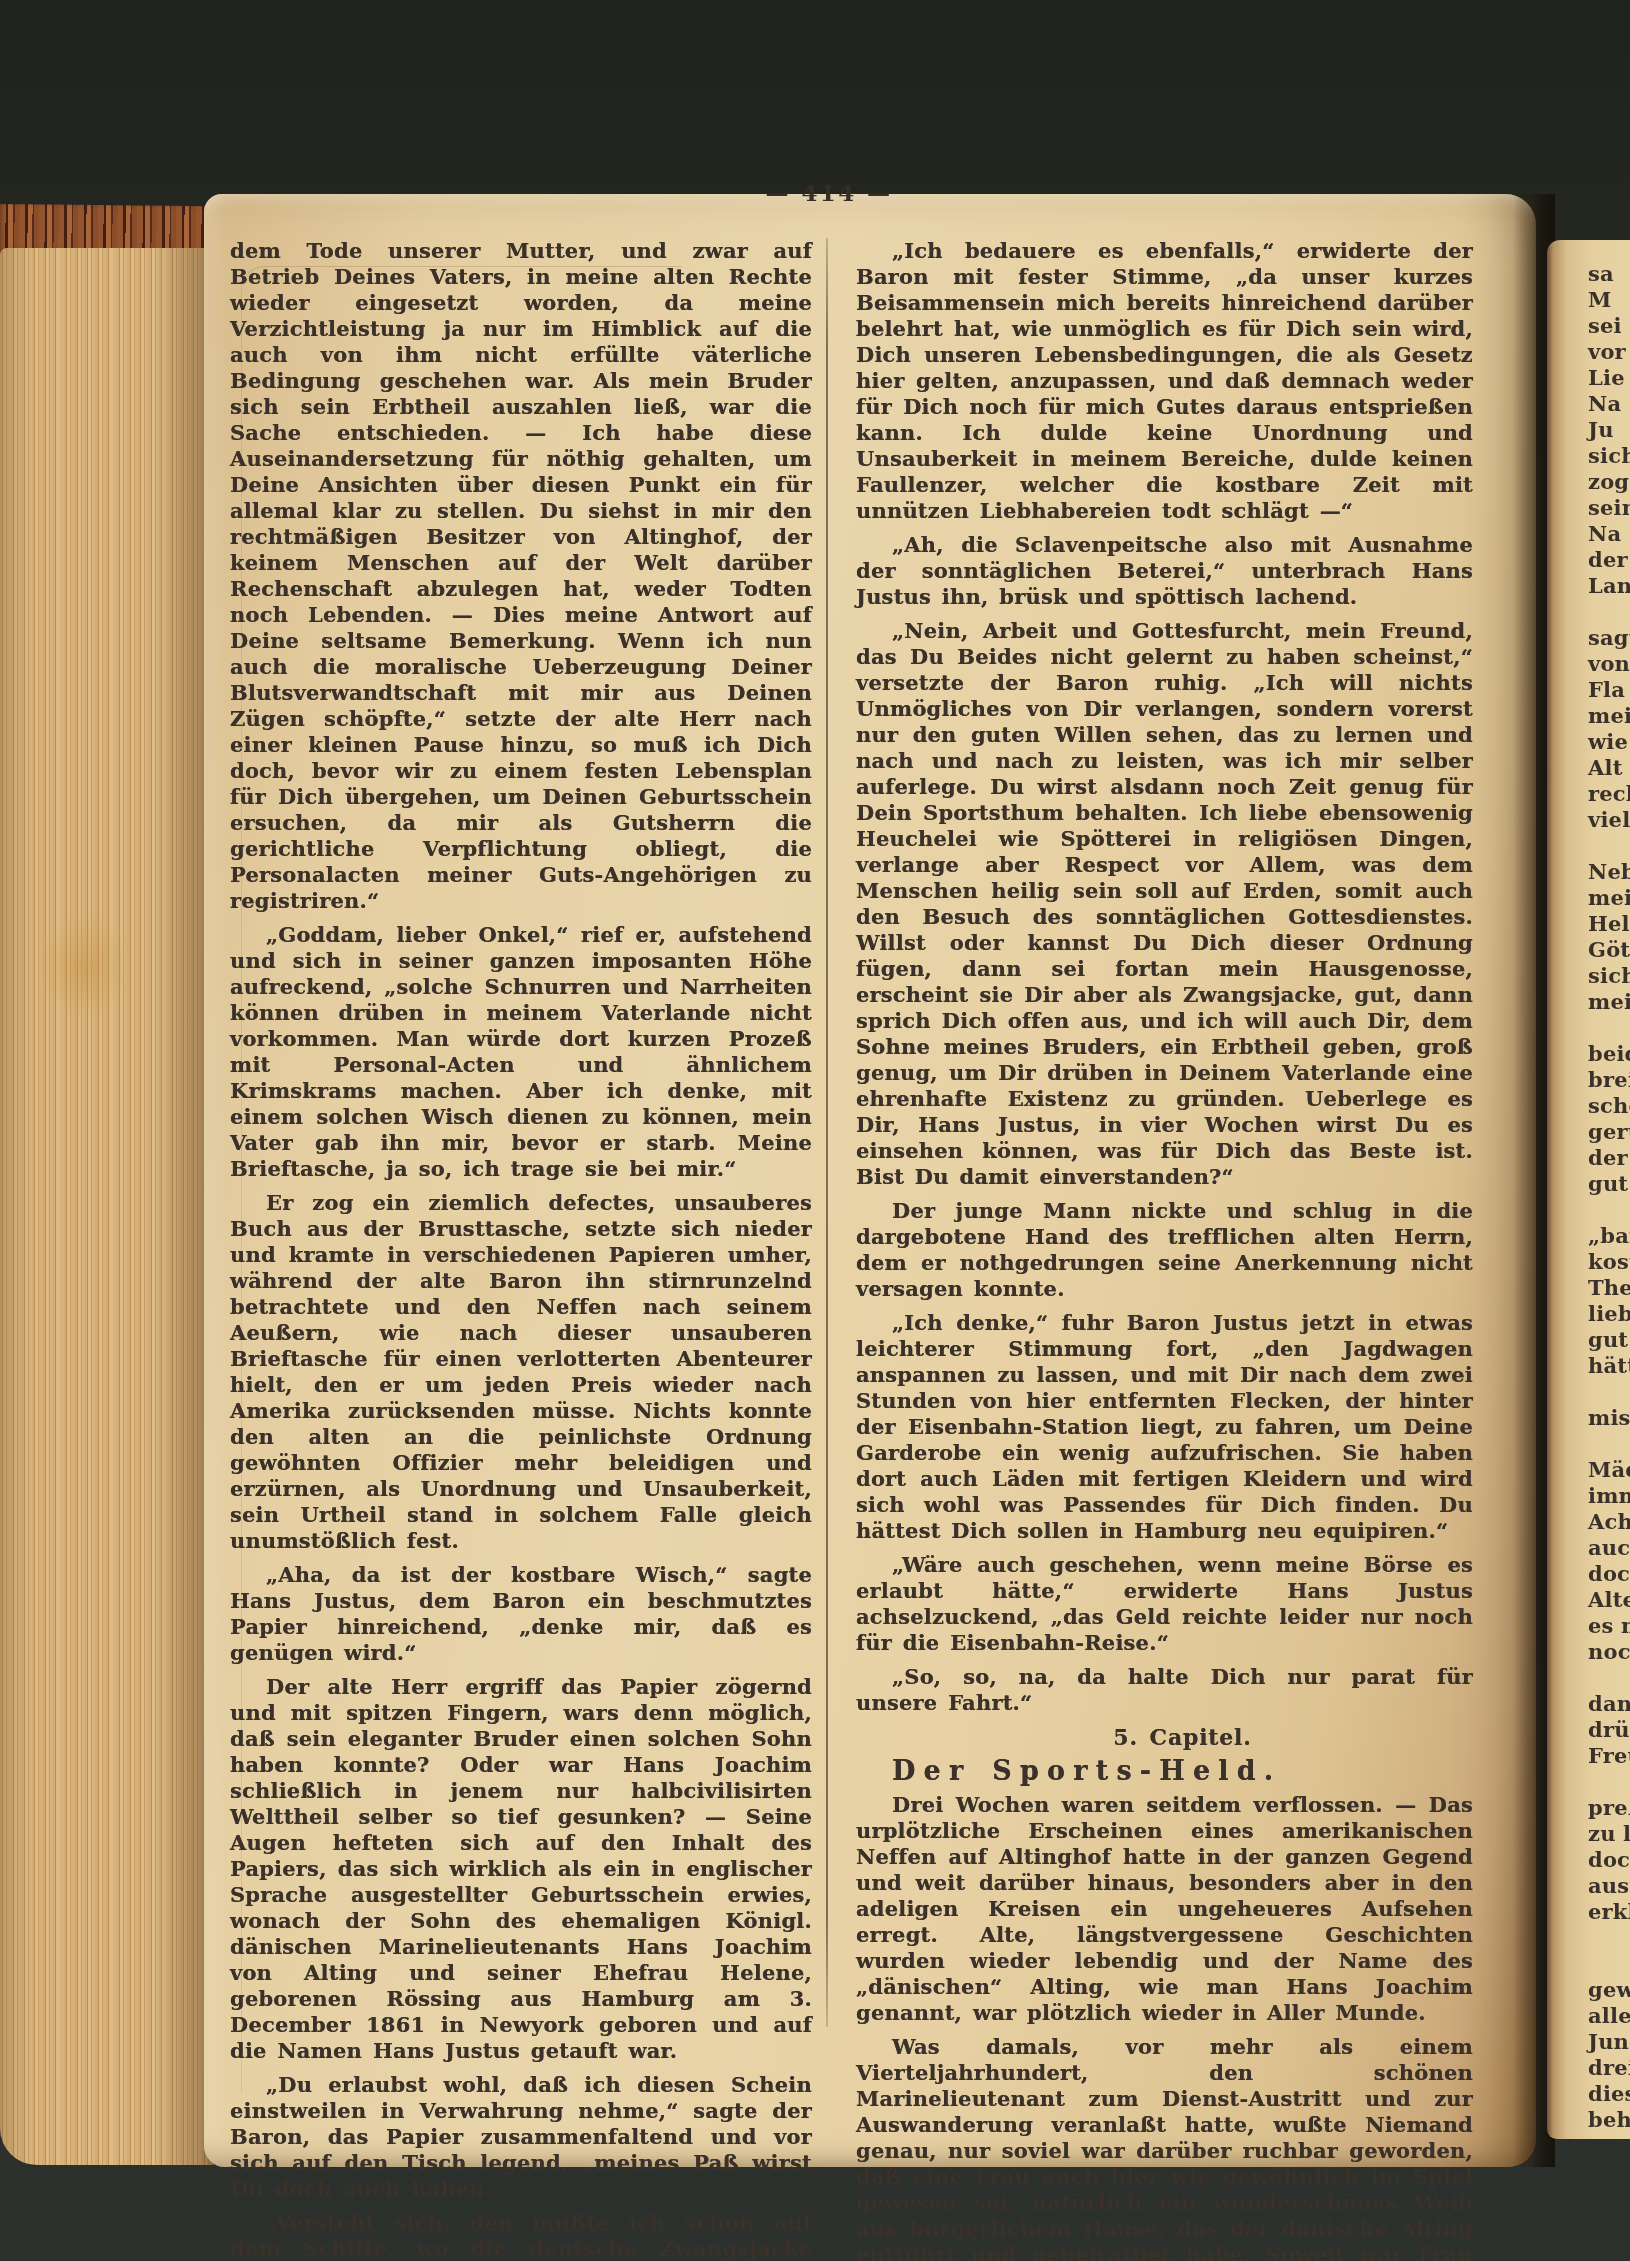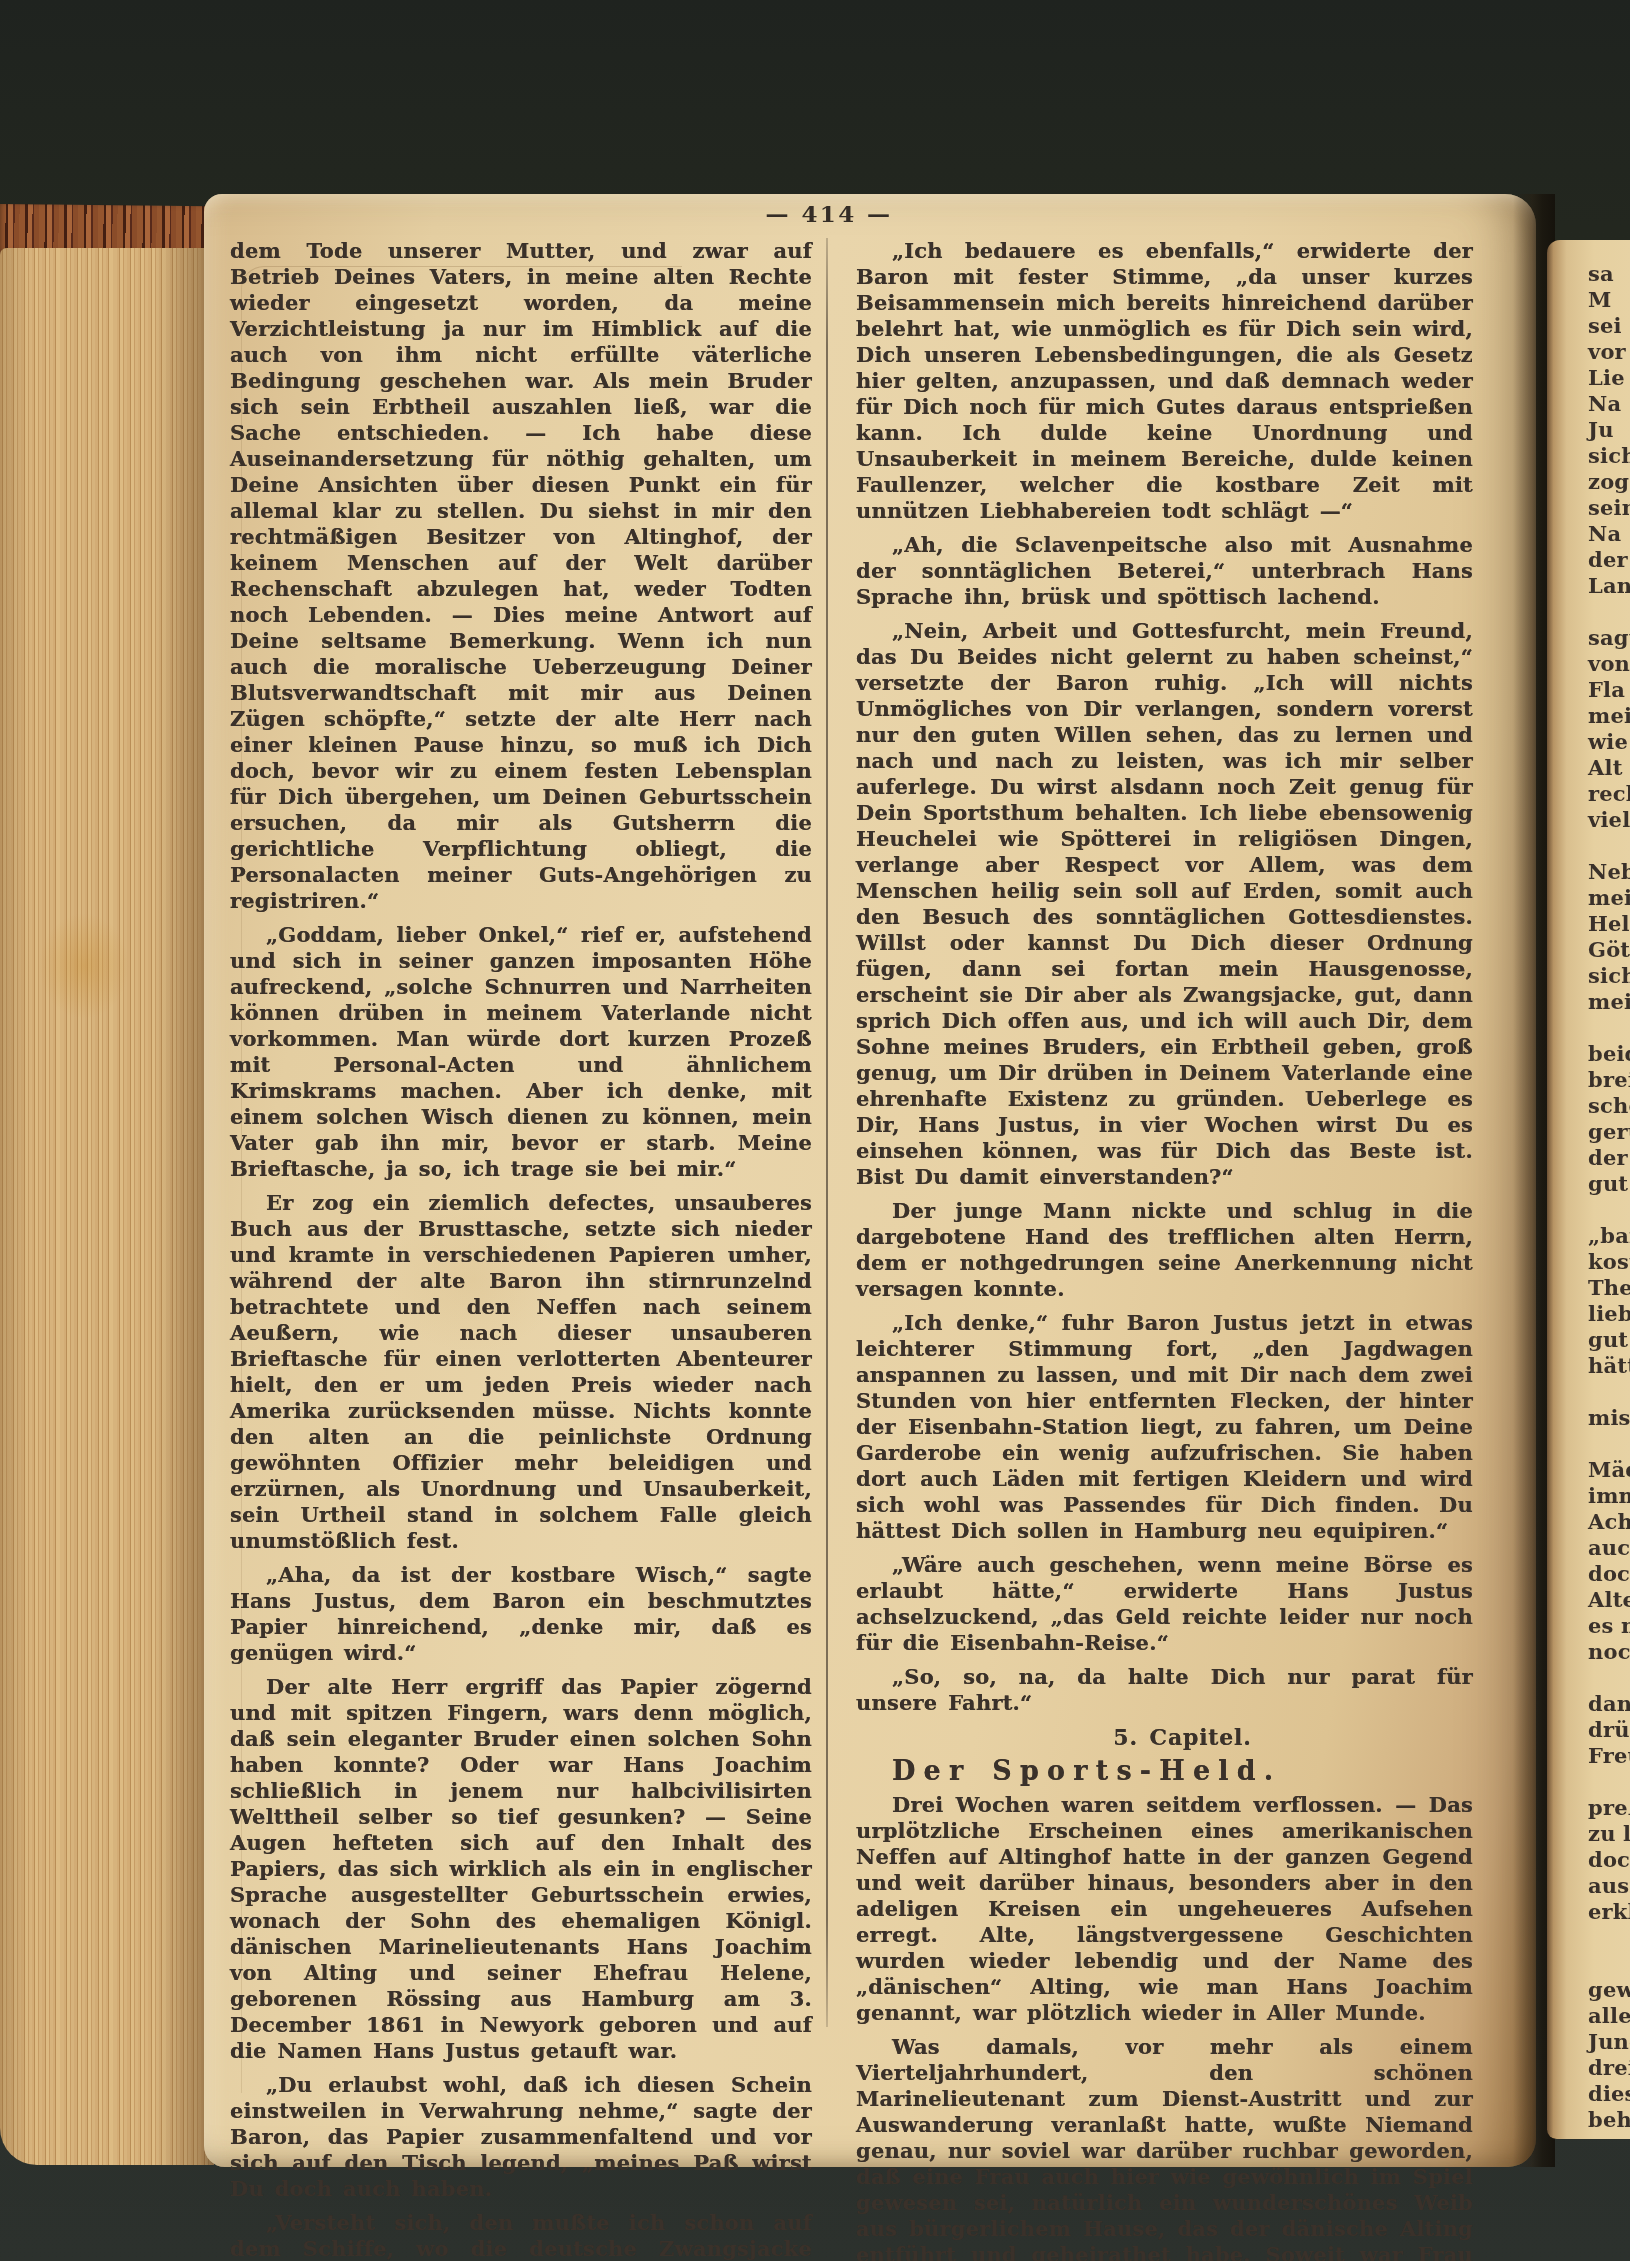--- a/index.html
+++ b/index.html
@@ -55,21 +55,21 @@
     background:linear-gradient(90deg,#6d5134 0,#b79464 6.5px,#d9bf8e 19.6px,#e6d0a0 47px,#e7d2a4 100%);
   }
   .sliver-text{
     position:absolute;left:1588px;top:261px;width:122px;
     color:#3a312a;font-weight:bold;font-size:21px;line-height:26px;
     letter-spacing:0.2px;white-space:nowrap;
   }
   .frag-line{height:26px;overflow:visible;}
   
   .page-number{
-    position:absolute;left:204px;top:200px;width:1250px;text-align:center;
+    position:absolute;left:204px;top:179px;width:1250px;text-align:center;
     color:#352d26;font-weight:bold;font-size:23px;letter-spacing:2.4px;
   }
   .col{
     position:absolute;top:230px;color:#3a312a;font-weight:bold;
     font-size:21px;line-height:26px;text-align:justify;
     word-spacing:3.3px;letter-spacing:0.2px;
     text-shadow:0 0 0.5px rgba(56,46,36,.75);
   }
   .col p{margin:8px;text-indent:36px;}
   .col p.noindent{text-indent:0;}
@@ -104,21 +104,21 @@
     <p>„Du erlaubst wohl, daß ich diesen Schein einstweilen in Verwahrung nehme,“ sagte der Baron, das Papier zusammenfaltend und vor sich auf den Tisch legend, „meines Paß wirst Du doch auch haben.</p>
     <p>„Versteht sich, den mußte ich schon auf dem Schiffe, wo die deutsche Zwangsjacke angelegt wurde, vorzeigen. Da ist der Steckbrief.“</p>
     <p>Der Paß, welcher ebenfalls beschmutzt war, bezeichnete den Besitzer nur als Mr. Hans Justus Alting aus Jefferson, Missouri, und da die Personal-Beschreibung in allen Theilen stimmte, so war jeder Zweifel beseitigt, daß der junge Mann ein legitimer Neffe des Barons war.</p>
   </div>
 
 <div class="divider"></div>
 
 <div class="col col-right">
   <div>
       <p>„Ich bedauere es ebenfalls,“ erwiderte der Baron mit fester Stimme, „da unser kurzes Beisammensein mich bereits hinreichend darüber belehrt hat, wie unmöglich es für Dich sein wird, Dich unseren Lebensbedingungen, die als Gesetz hier gelten, anzupassen, und daß demnach weder für Dich noch für mich Gutes daraus entsprießen kann. Ich dulde keine Unordnung und Unsauberkeit in meinem Bereiche, dulde keinen Faullenzer, welcher die kostbare Zeit mit unnützen Liebhabereien todt schlägt —“</p>
-      <p>„Ah, die Sclavenpeitsche also mit Ausnahme der sonntäglichen Beterei,“ unterbrach Hans Sprache ihn, brüsk und spöttisch lachend.</p>
+      <p>„Ah, die Sclavenpeitsche also mit Ausnahme der sonntäglichen Beterei,“ unterbrach Hans Justus ihn, brüsk und spöttisch lachend.</p>
       <p>„Nein, Arbeit und Gottesfurcht, mein Freund, das Du Beides nicht gelernt zu haben scheinst,“ versetzte der Baron ruhig. „Ich will nichts Unmögliches von Dir verlangen, sondern vorerst nur den guten Willen sehen, das zu lernen und nach und nach zu leisten, was ich mir selber auferlege. Du wirst alsdann noch Zeit genug für Dein Sportsthum behalten. Ich liebe ebensowenig Heuchelei wie Spötterei in religiösen Dingen, verlange aber Respect vor Allem, was dem Menschen heilig sein soll auf Erden, somit auch den Besuch des sonntäglichen Gottesdienstes. Willst oder kannst Du Dich dieser Ordnung fügen, dann sei fortan mein Hausgenosse, erscheint sie Dir aber als Zwangsjacke, gut, dann sprich Dich offen aus, und ich will auch Dir, dem Sohne meines Bruders, ein Erbtheil geben, groß genug, um Dir drüben in Deinem Vaterlande eine ehrenhafte Existenz zu gründen. Ueberlege es Dir, Hans Justus, in vier Wochen wirst Du es einsehen können, was für Dich das Beste ist. Bist Du damit einverstanden?“</p>
       <p>Der junge Mann nickte und schlug in die dargebotene Hand des trefflichen alten Herrn, dem er nothgedrungen seine Anerkennung nicht versagen konnte.</p>
       <p>„Ich denke,“ fuhr Baron Justus jetzt in etwas leichterer Stimmung fort, „den Jagdwagen anspannen zu lassen, und mit Dir nach dem zwei Stunden von hier entfernten Flecken, der hinter der Eisenbahn-Station liegt, zu fahren, um Deine Garderobe ein wenig aufzufrischen. Sie haben dort auch Läden mit fertigen Kleidern und wird sich wohl was Passendes für Dich finden. Du hättest Dich sollen in Hamburg neu equipiren.“</p>
       <p>„Wäre auch geschehen, wenn meine Börse es erlaubt hätte,“ erwiderte Hans Justus achselzuckend, „das Geld reichte leider nur noch für die Eisenbahn-Reise.“</p>
       <p>„So, so, na, da halte Dich nur parat für unsere Fahrt.“</p>
     </div>
   <p class="chap-num">5. Capitel.</p>
   <p class="chap-title">Der Sports-Held.</p>
   <div>
       <p>Drei Wochen waren seitdem verflossen. — Das urplötzliche Erscheinen eines amerikanischen Neffen auf Altinghof hatte in der ganzen Gegend und weit darüber hinaus, besonders aber in den adeligen Kreisen ein ungeheueres Aufsehen erregt. Alte, längstvergessene Geschichten wurden wieder lebendig und der Name des „dänischen“ Alting, wie man Hans Joachim genannt, war plötzlich wieder in Aller Munde.</p>

